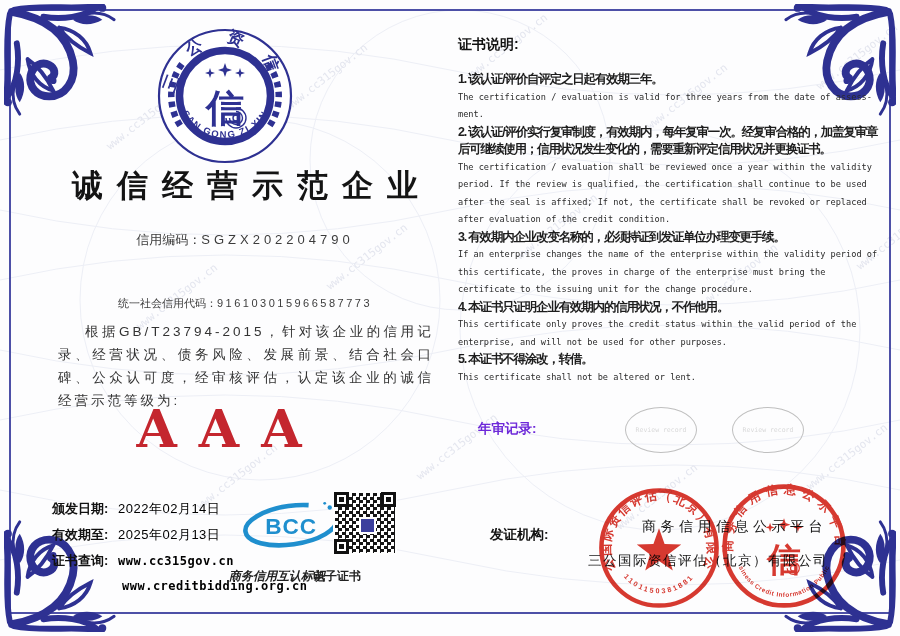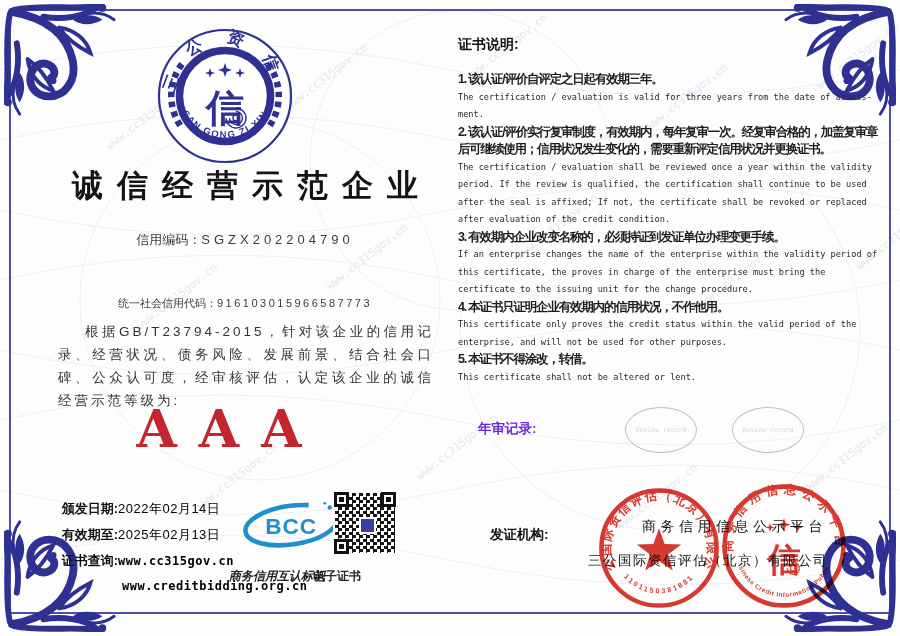--- a/index.html
+++ b/index.html
@@ -15,21 +15,21 @@
       font-weight:bold;color:#141414;letter-spacing:14px;text-indent:14px;}
   .code-line{position:absolute;top:231px;width:100%;text-align:center;font-size:13px;color:#3c3c3c;}
   .code-line .val{letter-spacing:4px;}
   .uscc-line{position:absolute;top:296px;width:100%;text-align:center;font-size:11px;color:#3c3c3c;}
   .uscc-line .val{letter-spacing:2.5px;}
   .statement{position:absolute;top:320px;left:18px;width:376px;font-size:13.5px;line-height:23px;
       letter-spacing:3px;text-align:justify;text-indent:2em;color:#333;}
   .grade{position:absolute;top:398px;width:100%;text-align:center;font-family:"DejaVu Serif",serif;
       font-weight:bold;font-size:52px;letter-spacing:22px;text-indent:10px;color:#c4262e;margin-left:-20px;}
   .meta{position:absolute;left:12px;top:496px;font-size:13px;}
-  .meta .row{display:flex;height:26px;align-items:center;text-align:right;}
+  .meta .row{display:flex;height:26px;align-items:center;}
   .meta .lbl{font-weight:bold;color:#111;min-width:66px;}
   .meta .v{color:#000000;letter-spacing:.5px;}
   .meta .url{font-family:"DejaVu Sans Mono",monospace;font-weight:bold;font-size:12px;}
   .meta .row.cont{padding-left:70px;height:24px;}
   .bcc-wrap{position:absolute;left:196px;top:500px;width:112px;height:52px;}
   .cap{position:absolute;top:568px;font-size:12px;font-weight:600;color:#222;text-align:center;}
   .cap.bcc-cap{left:172px;width:130px;font-style:italic;}
   .cap.qr-cap{left:252px;width:90px;}
   .qr{position:absolute;left:293px;top:491px;width:64px;height:64px;background:#fff;
       border:2px solid #fff;box-sizing:border-box;

